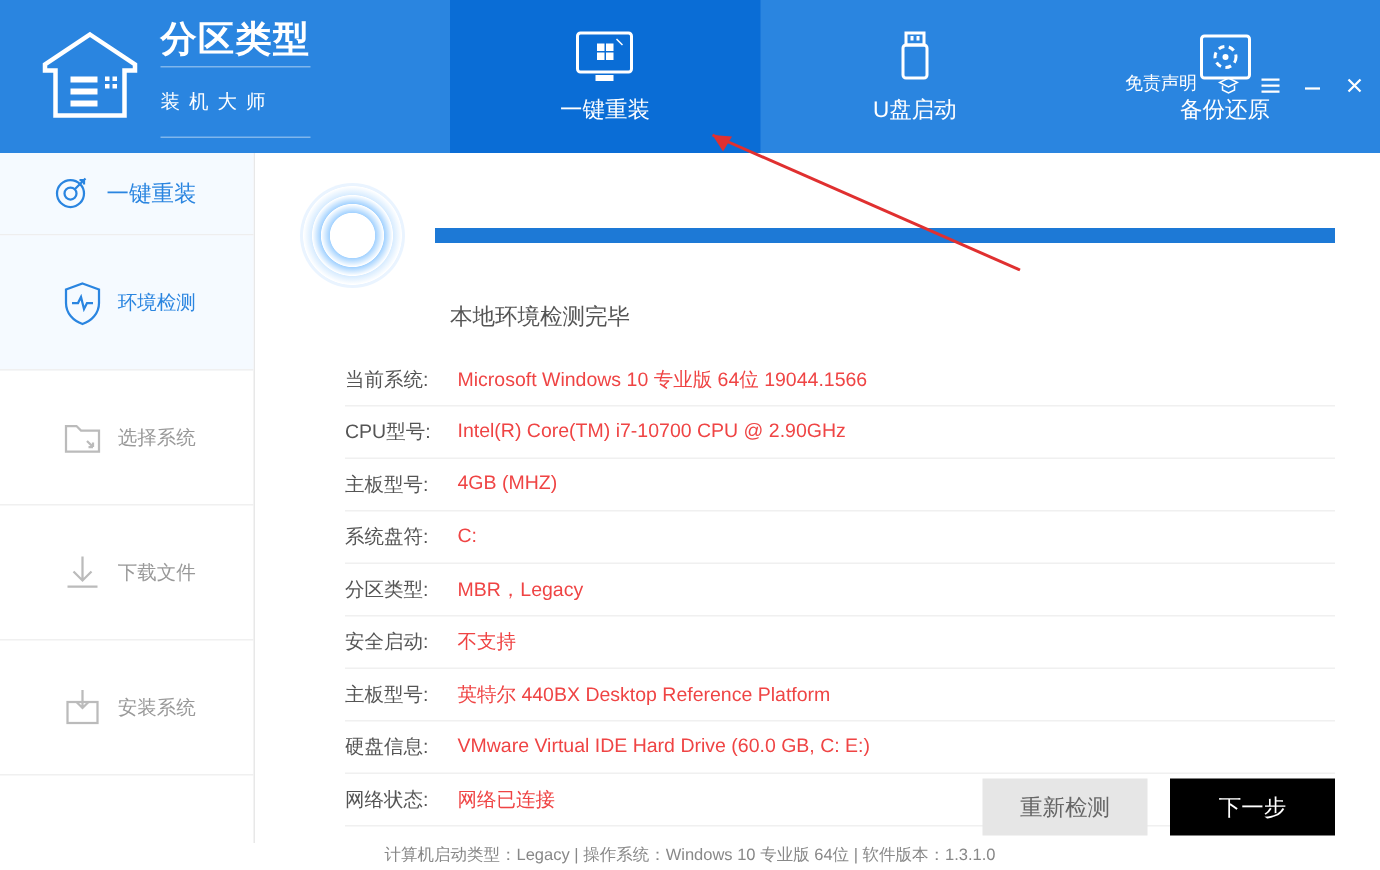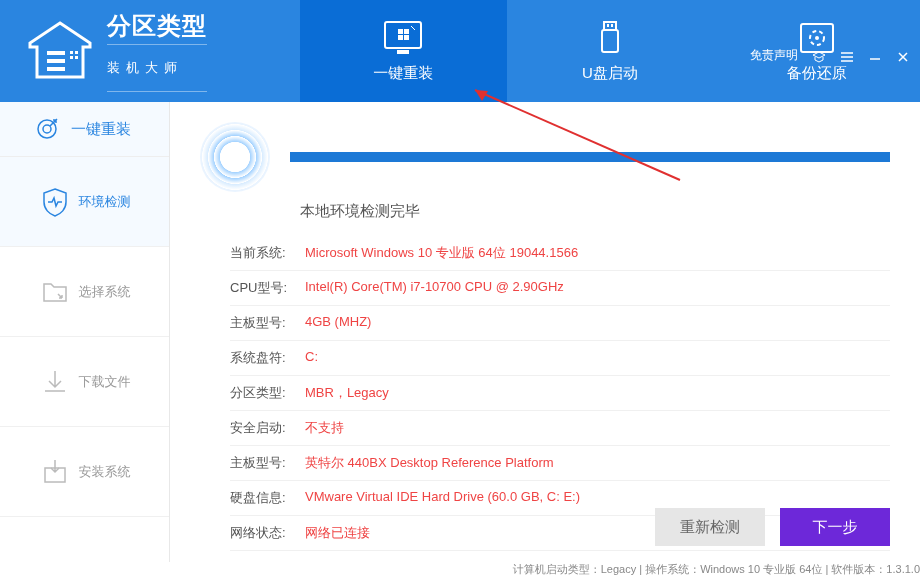--- a/index.html
+++ b/index.html
@@ -36,28 +36,28 @@
     .progress-row { display: flex; align-items: center; gap: 20px; margin-bottom: 10px; }
     .scan-icon { width: 70px; height: 70px; border-radius: 50%; background: radial-gradient(circle,#fff 30%,#a5d3ff 31%,#fff 42%,#a5d3ff 43%,#fff 54%,#d8ecff 55%,#fff 66%,#eaf4ff 67%); position: relative; }
     .progress-bar { flex: 1; height: 10px; background: #1d79d6; }
     .progress-title { font-size: 15px; color: #555; margin-left: 100px; margin-bottom: 15px; }
     
     .info-list { margin-left: 30px; }
     .info-row { display: flex; padding: 8px 0; border-bottom: 1px solid #f0f0f0; font-size: 13px; color: #666; }
     .info-label { width: 75px; color: #555; }
     .info-value { flex: 1; color: #ef4444; }
     
-    .buttons { position: absolute; right: 30px; bottom: 16px; display: flex; gap: 15px; }
+    .buttons { position: absolute; right: 30px; bottom: 5px; display: flex; gap: 15px; }
     .btn { width: 110px; height: 38px; border: none; font-size: 15px; cursor: pointer; display: flex; align-items: center; justify-content: center; }
     .btn-secondary { background: #e6e6e6; color: #666; }
-    .btn-primary { background: #6d28d9; color: #fff; }
+    .btn-primary { background: #000000; color: #fff; }
     
     .arrow { position: absolute; left: 460px; top: 85px; pointer-events: none; }
     
-    .footer { height: 18px; text-align: right; font-size: 11px; color: #888; }
+    .footer { height: 18px; text-align: center; font-size: 11px; color: #888; }
   </style>
 </head>
 <body>
 
 <div class="header">
   <div class="logo-area">
     <svg class="logo-icon" viewBox="0 0 70 60">
       <path d="M35 2 L65 22 L65 26 L58 26 L58 56 L12 56 L12 26 L5 26 L5 22 Z" fill="none" stroke="#fff" stroke-width="3"></path>
       <rect x="22" y="30" width="18" height="4" fill="#fff"></rect>
       <rect x="22" y="38" width="18" height="4" fill="#fff"></rect>

